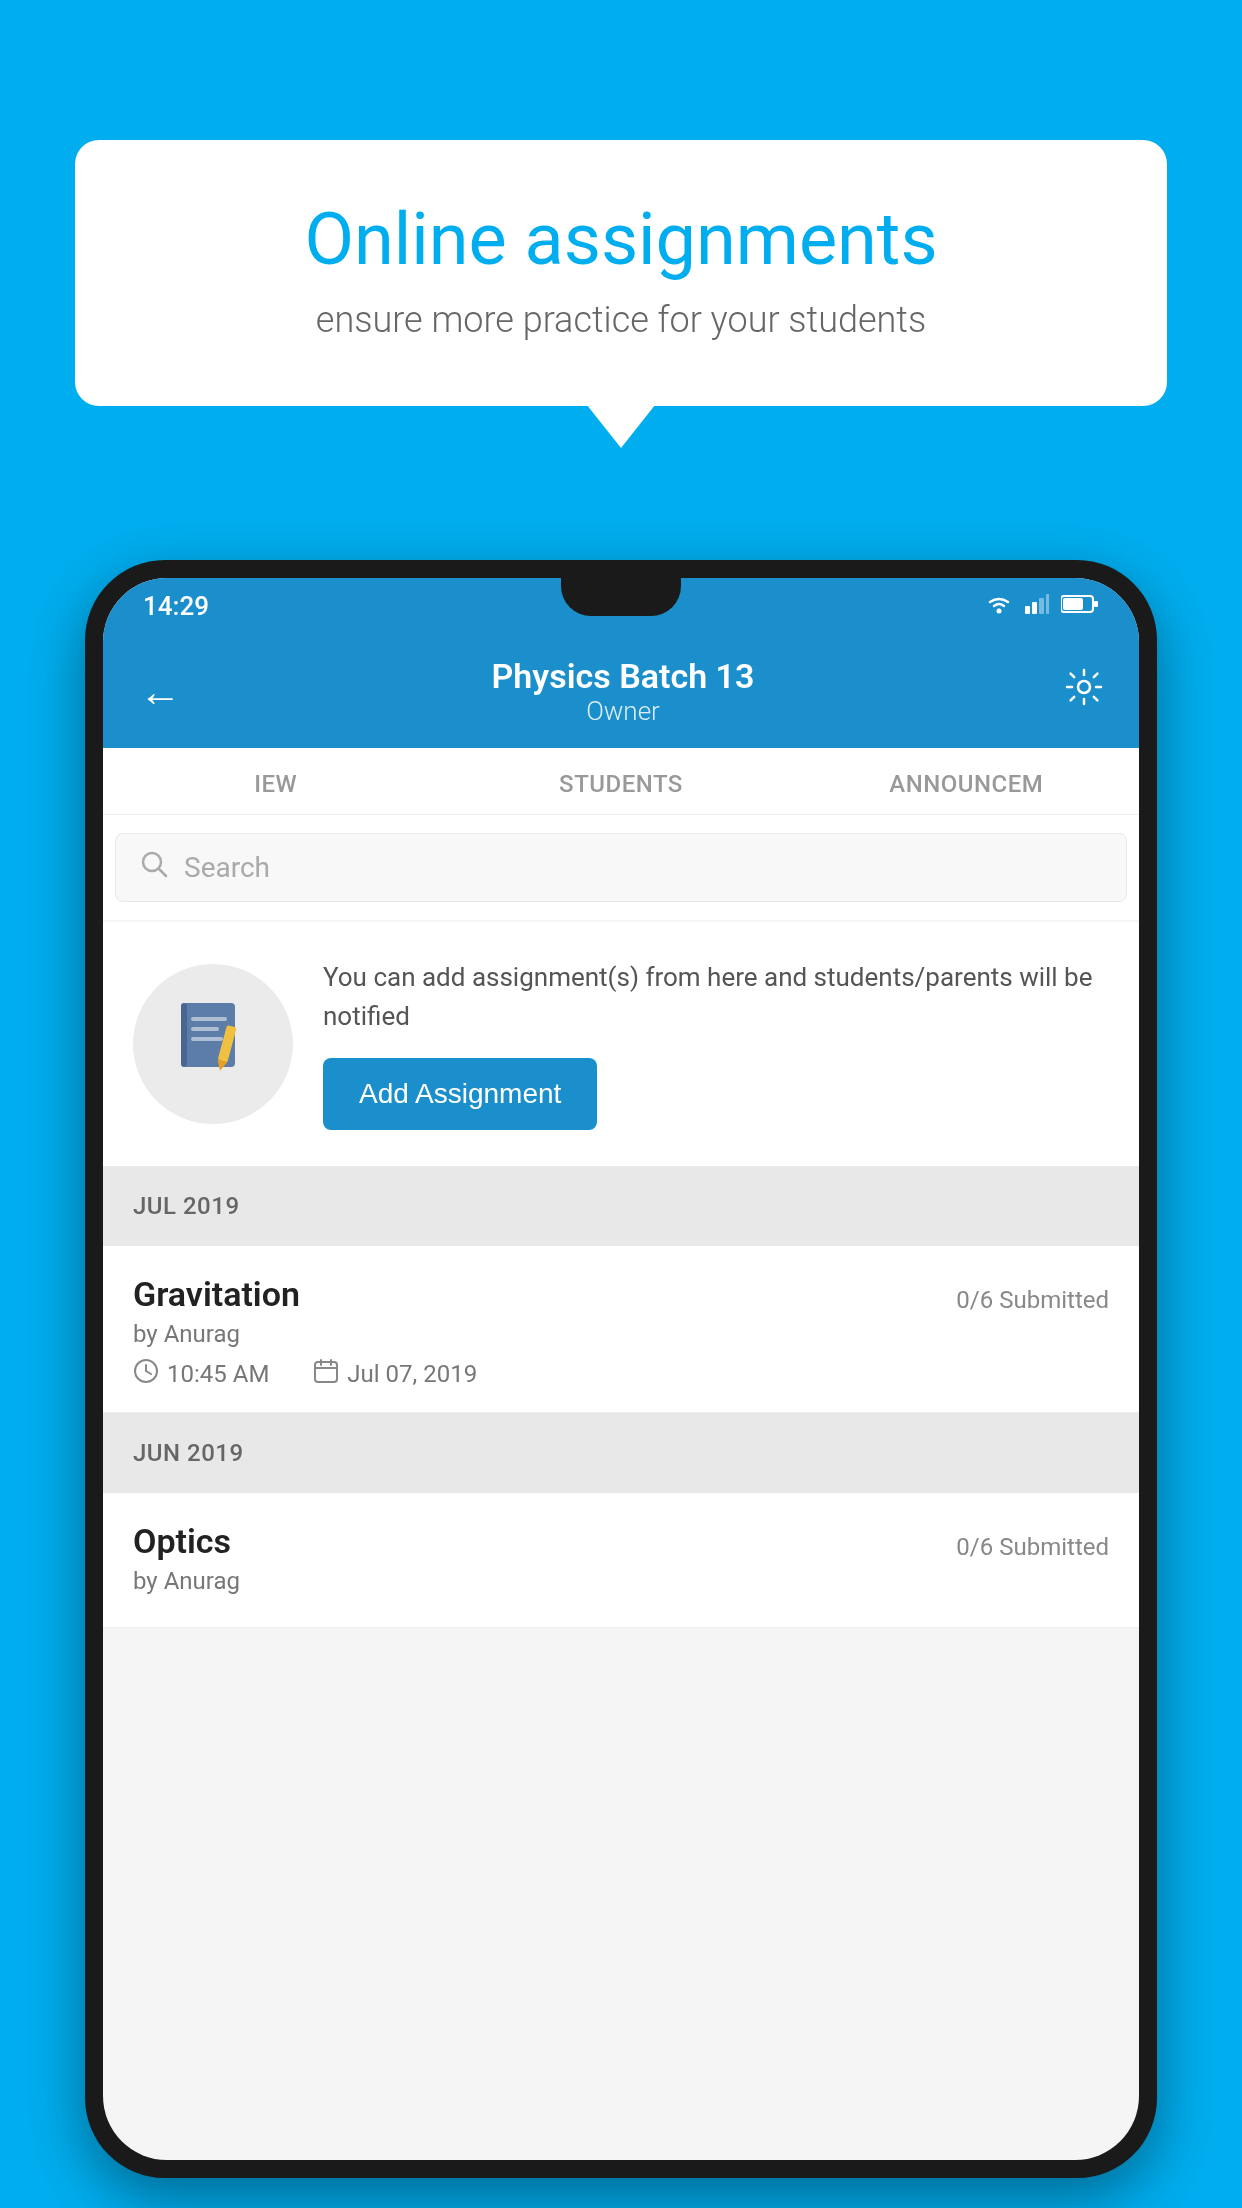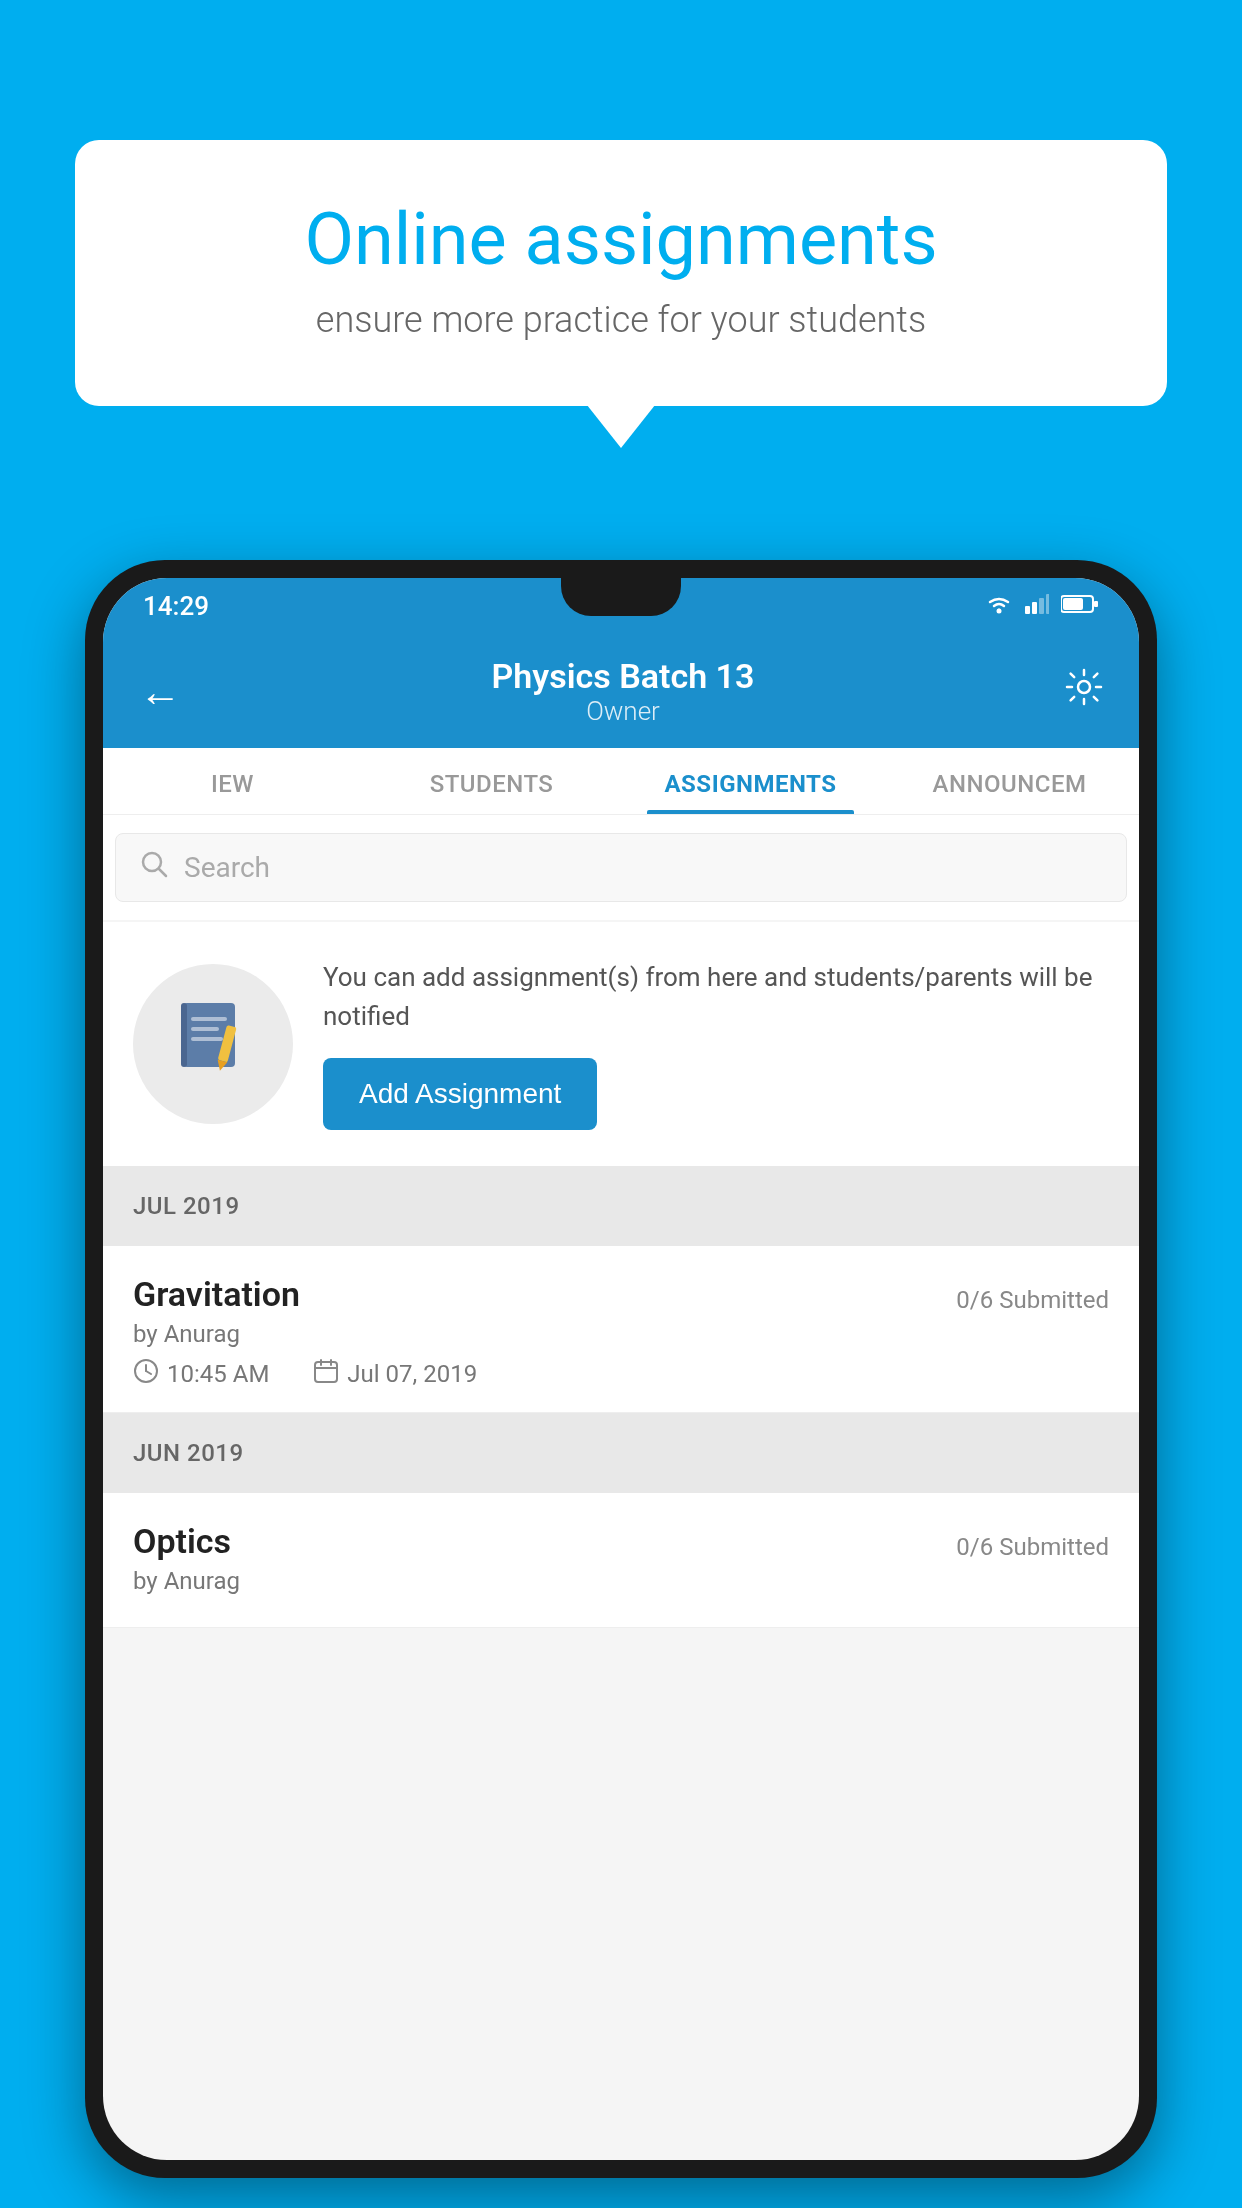--- a/index.html
+++ b/index.html
@@ -380,21 +380,20 @@
         <svg width="38" height="38" viewBox="0 0 38 38" fill="none">
           <circle cx="19" cy="19" r="6" stroke="white" stroke-width="2.5"></circle>
           <path d="M19 2 L19 7 M19 31 L19 36 M2 19 L7 19 M31 19 L36 19 M5.6 5.6 L9.2 9.2 M28.8 28.8 L32.4 32.4 M32.4 5.6 L28.8 9.2 M9.2 28.8 L5.6 32.4" stroke="white" stroke-width="2.5" stroke-linecap="round"></path>
         </svg>
       </span>
     </div>
 
     <div class="tab-bar">
       <div class="tab-item">IEW</div>
       <div class="tab-item">STUDENTS</div>
-      <div class="tab-item active">ASSIGNMENTS</div>
       <div class="tab-item">ANNOUNCEM</div>
     </div>
 
     <div class="search-container">
       <div class="search-bar">
         <span class="search-icon-wrap">
           <svg width="28" height="28" viewBox="0 0 28 28" fill="none">
             <circle cx="12" cy="12" r="9" stroke="#aaa" stroke-width="2.5"></circle>
             <line x1="19" y1="19" x2="26" y2="26" stroke="#aaa" stroke-width="2.5" stroke-linecap="round"></line>
           </svg>

